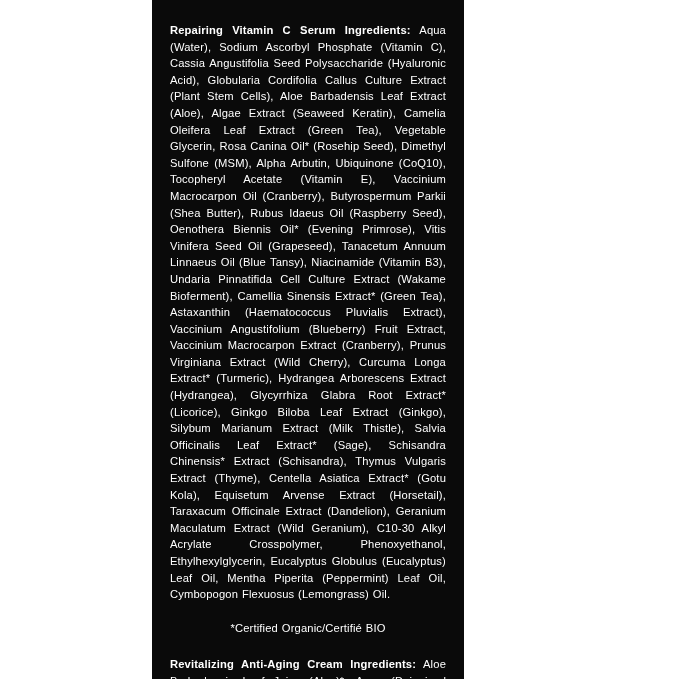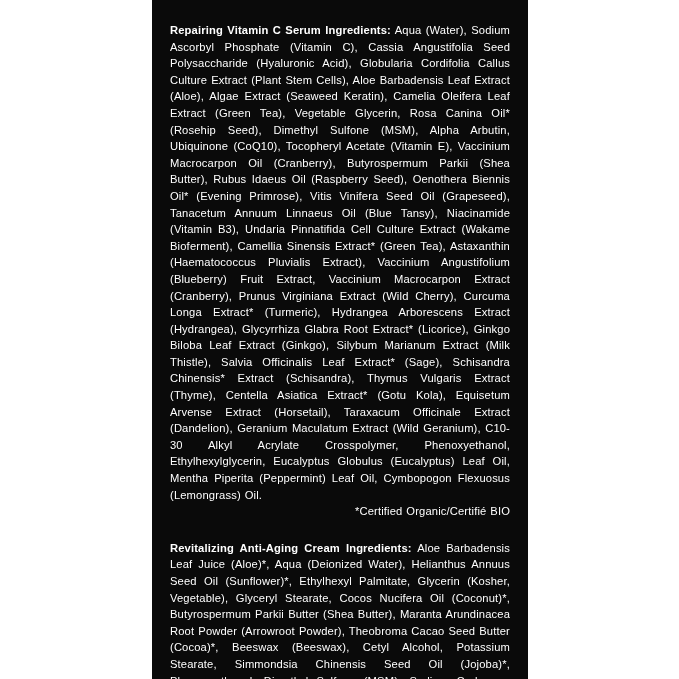--- a/index.html
+++ b/index.html
@@ -12,21 +12,21 @@
     width: 679px;
     height: 679px;
     background: #ffffff;
     font-family: "Liberation Sans", sans-serif;
     overflow: hidden;
   }
   .label-panel {
     position: absolute;
     left: 152px;
     top: 0px;
-    width: 376px;
+    width: 312px;
     height: 679px;
     background: #0a0a0a;
     box-sizing: border-box;
     padding: 22px 18px 14px 18px;
     display: flex;
     flex-direction: column;
   }
   .ingredient-block {
     color: #ffffff;
     font-size: 11.2px;
@@ -40,22 +40,22 @@
     margin-top: 20px;
   }
   .heading {
     font-weight: bold;
   }
   .body-text {
     font-weight: normal;
   }
   .certified-note {
     display: block;
-    text-align: right;
-    margin-top: 0px;
+    text-align: center;
+    margin-top: 17px;
     font-size: 11.2px;
     line-height: 16.6px;
   }
 </style>
 </head>
 <body>
 
 <div class="page">
   <div class="label-panel">
 

